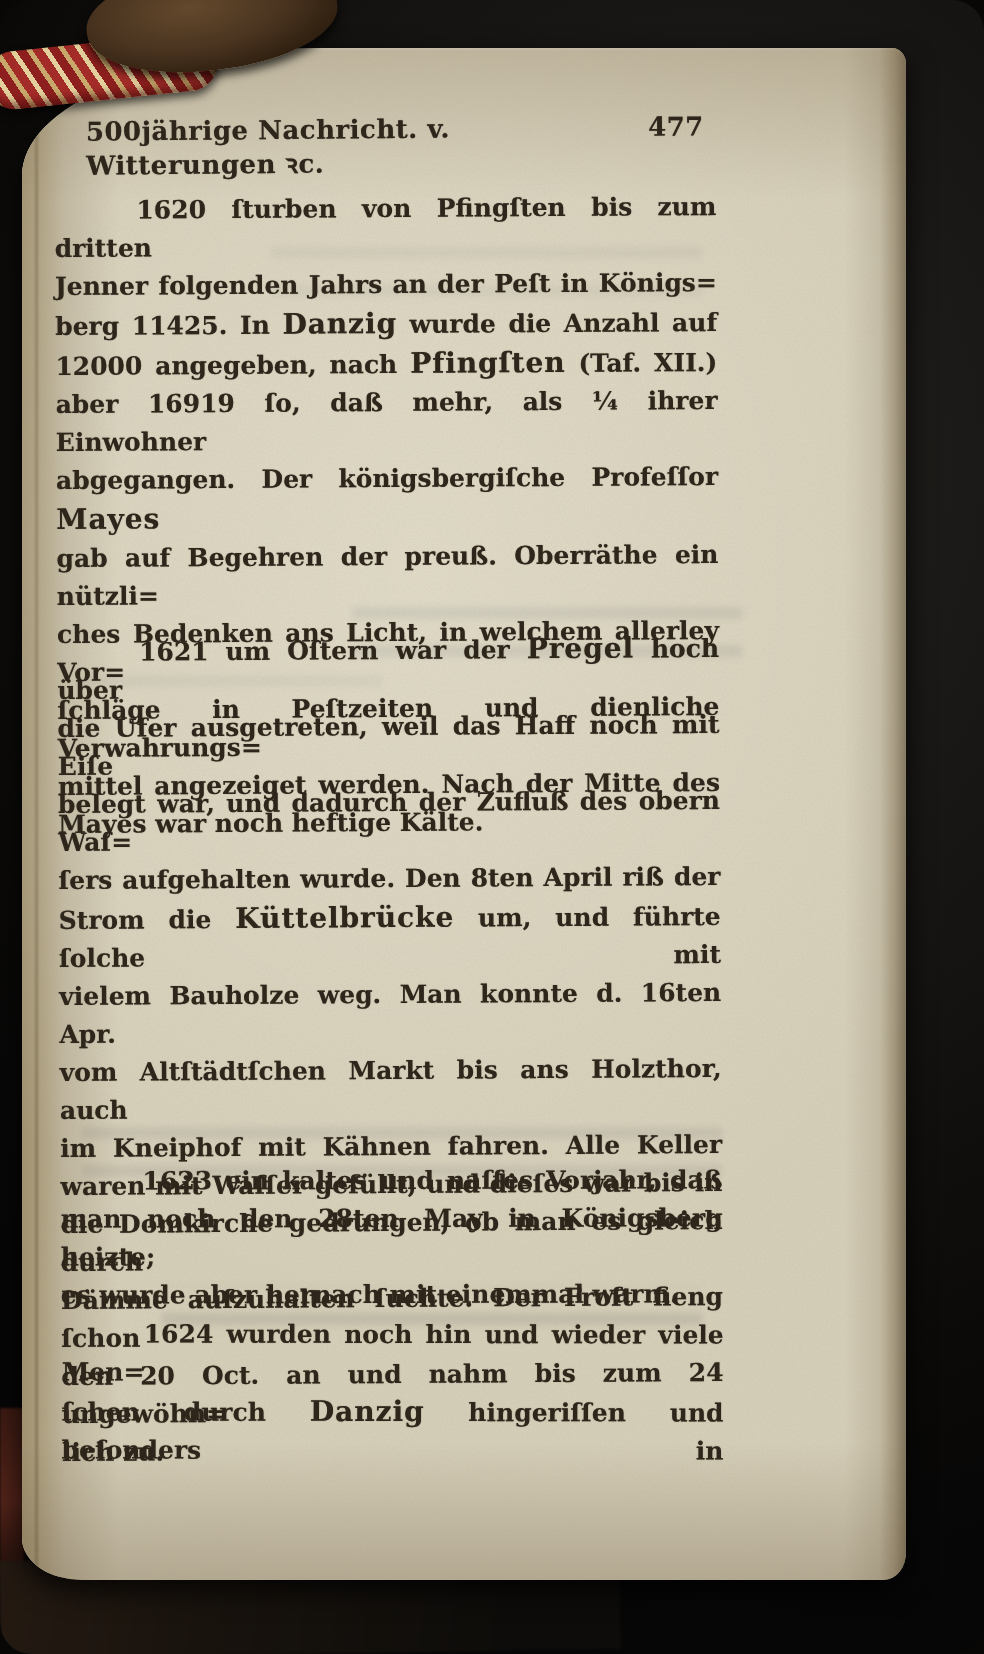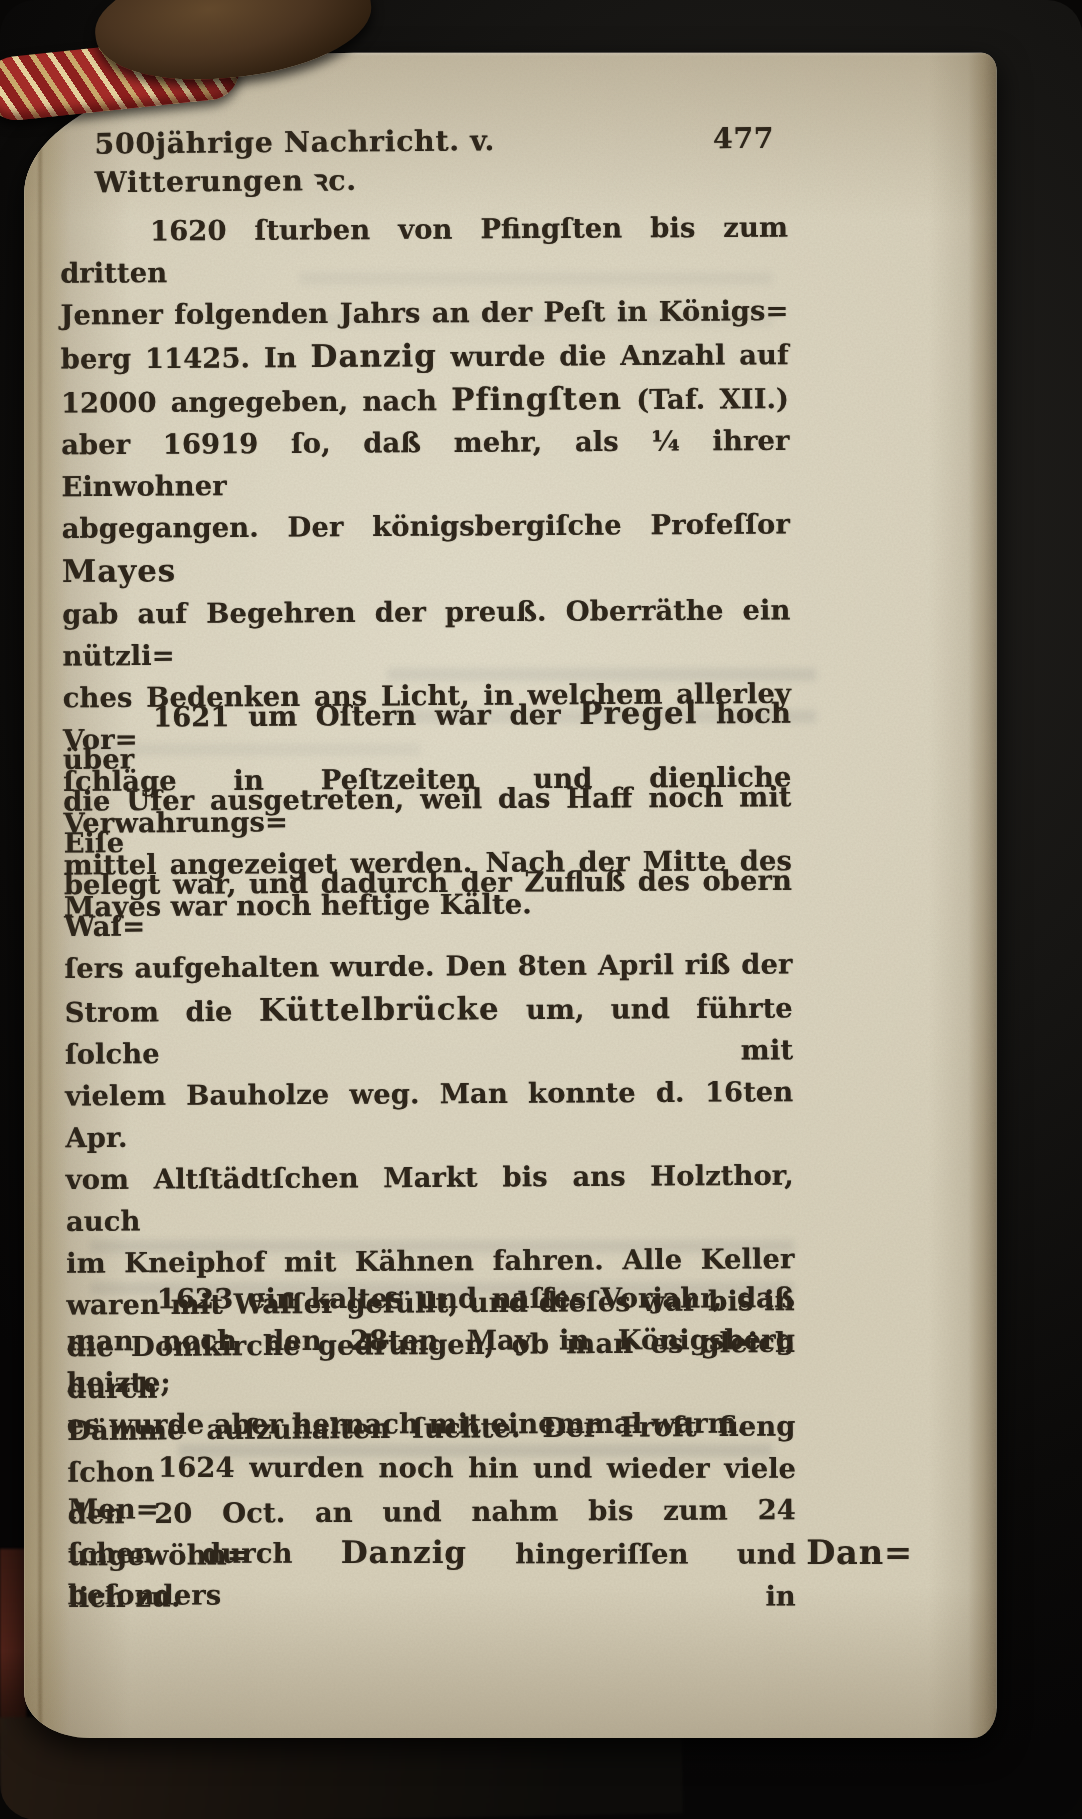--- a/index.html
+++ b/index.html
@@ -173,18 +173,15 @@
           <div class="line indent"><span>1623 ein kaltes und naſſes Vorjahr, daß</span></div>
           <div class="line"><span>man noch den 28ten May in Königsberg heizte;</span></div>
           <div class="line nojust"><span>es wurde aber hernach mit einemmal warm.</span></div>
         </div>
         <div class="para para-3">
           <div class="line indent"><span>1624 wurden noch hin und wieder viele Men=</span></div>
           <div class="line"><span>ſchen durch </span><span class="em">Danzig</span><span> hingeriſſen und beſonders in</span></div>
         </div>
       </div>
 
-    <div class="catchword-line">
-      <span class="em">Dan=</span>
-    </div>
   </div>
 
 </div>
 
 </body></html>

